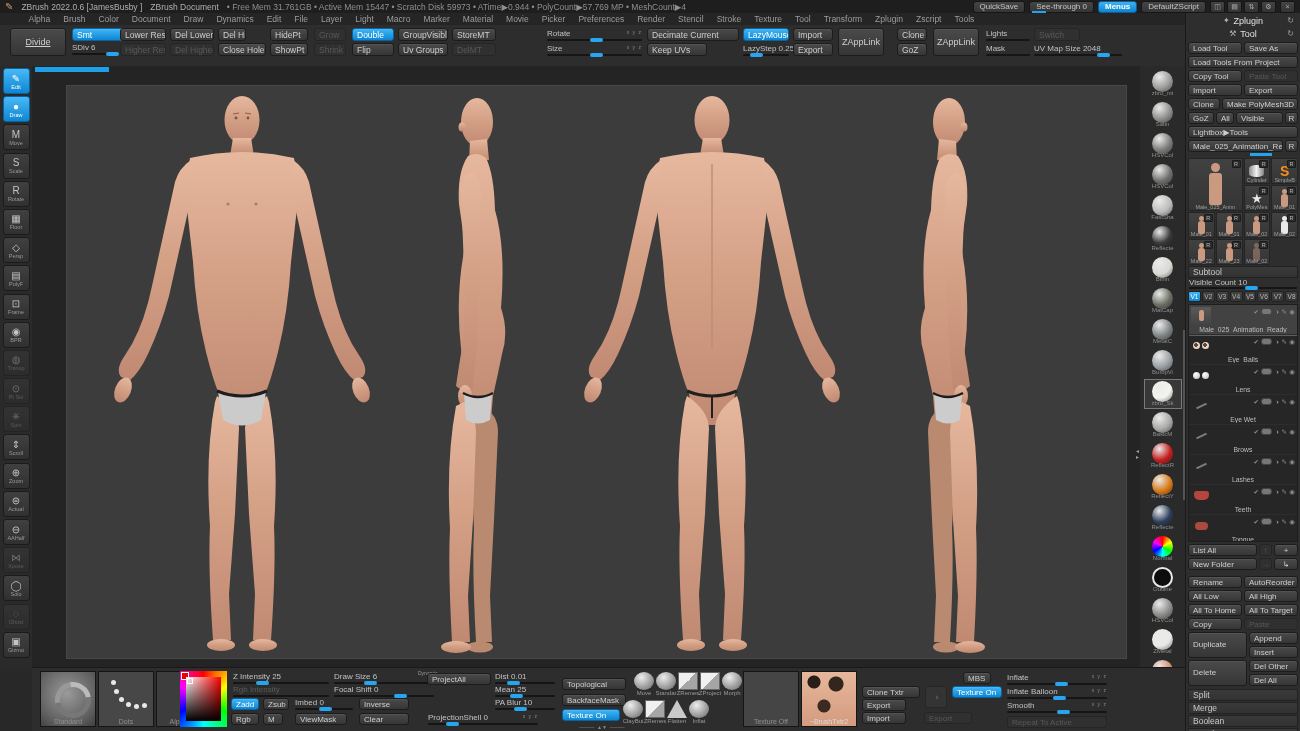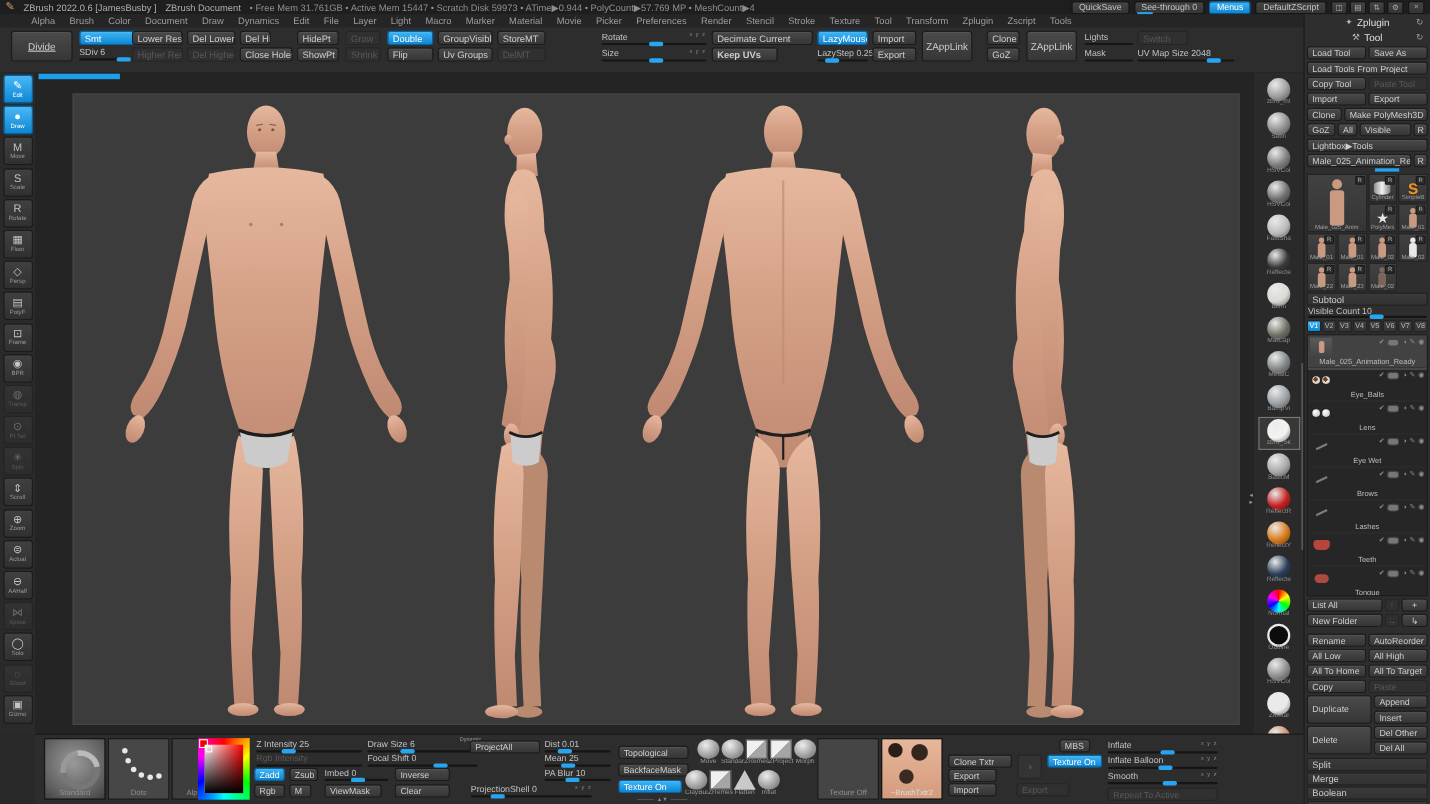--- a/index.html
+++ b/index.html
@@ -7,21 +7,21 @@
        font-family:"Liberation Sans",sans-serif;color:#c8c8c8;user-select:none;}
   .abs{position:absolute;}
   
   .titlebar{position:absolute;top:0;left:0;right:0;height:13px;background:#1e1e1e;display:flex;align-items:center;
             font-size:8.5px;color:#b0b0b0;gap:8px;padding:0 5px;box-sizing:border-box;}
   .titlebar .logo{color:#c89b6a;font-size:10px;line-height:10px;}
   .titlebar .stats{color:#8f8f8f;}
   .tb-right{margin-left:auto;display:flex;gap:4px;}
   .tbtn{background:linear-gradient(#454545,#353535);border:1px solid #161616;border-radius:3px;color:#c5c5c5;
         font-size:8px;line-height:9px;padding:0 6px;height:10px;display:flex;align-items:center;position:relative;}
-  .tbtn.blue{background:linear-gradient(#3db2f2,#0d85d2);color:#fff;border-color:#0a5e97;}
+  .tbtn.blue{background:linear-gradient(#3db2f2,#0d85d2);color:#fff;border-color:#0a5e97;font-weight:bold;}
   .tbtn .ublue{position:absolute;left:2px;bottom:-1px;width:14px;height:2px;background:#22a3ec;}
   .tico{width:13px;height:10px;background:linear-gradient(#444,#333);border:1px solid #161616;border-radius:2px;
         font-size:7px;color:#aaa;display:flex;align-items:center;justify-content:center;}
   .menubar{position:absolute;top:13px;left:0;right:0;height:12px;background:#252525;display:flex;align-items:center;
            font-size:8.5px;color:#9d9d9d;padding-left:22px;}
   .menubar span{padding:0 6.5px;}
   
   .btn{background:linear-gradient(#4a4a4a,#363636);border:1px solid #1c1c1c;border-radius:3px;color:#cfcfcf;
        font-size:8.5px;line-height:10px;padding:1px 4px;white-space:nowrap;box-sizing:border-box;overflow:hidden;
        box-shadow:inset 0 1px 0 rgba(255,255,255,.06);text-align:left;}
@@ -254,21 +254,21 @@
       <div class="zknob" style="left:45%"></div>
   </div>
   <div class="zslider" style="left:547px;top:19px;width:95px;">
     <span class="zl">Size</span>
       <span class="xyz">x y z</span>
     <div class="ztrack"></div>
       <div class="zknob" style="left:45%"></div>
   </div>
 
   <div class="btn" style="left:647px;top:3px;width:92px;">Decimate Current</div>
-  <div class="btn" style="left:647px;top:18px;width:60px;font-weight:bold;">Keep UVs</div>
+  <div class="btn" style="left:647px;top:18px;width:60px;">Keep UVs</div>
 
   <div class="btn active" style="left:743px;top:3px;width:46px;">LazyMouse</div>
   <div class="zslider" style="left:743px;top:19px;width:46px;">
     <span class="zl">LazyStep 0.25</span>
       <div class="ztrack"></div>
       <div class="zknob" style="left:15%"></div>
   </div>
 
   <div class="btn" style="left:793px;top:3px;width:40px;">Import</div>
   <div class="btn" style="left:793px;top:18px;width:40px;">Export</div>

